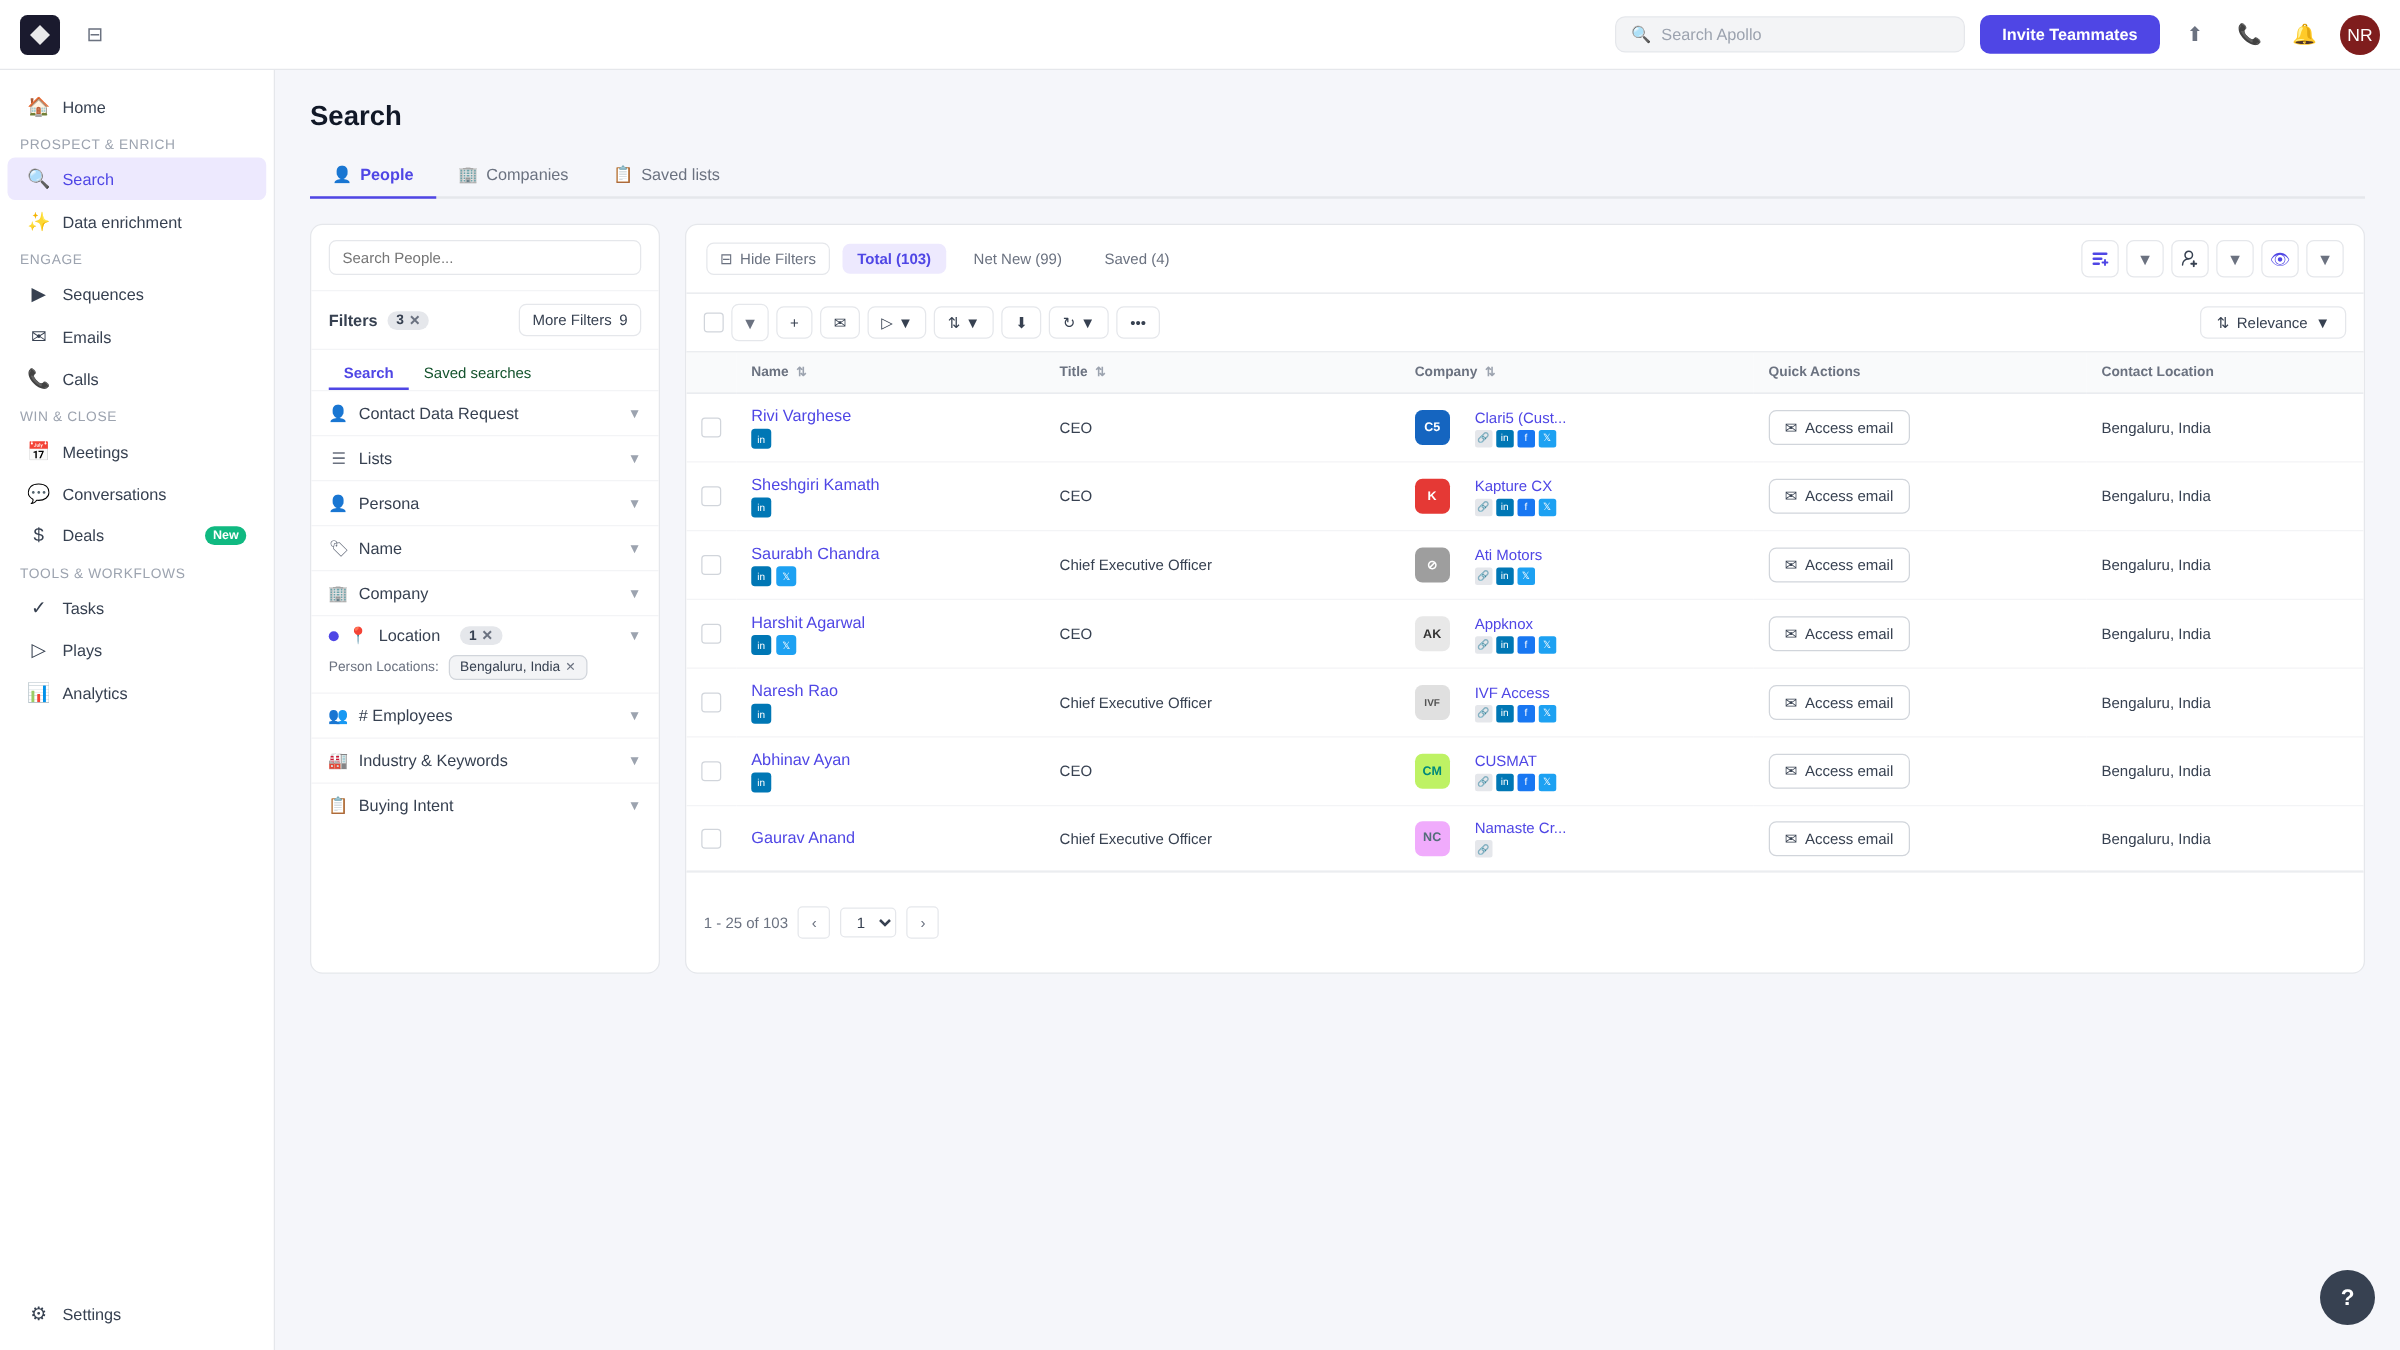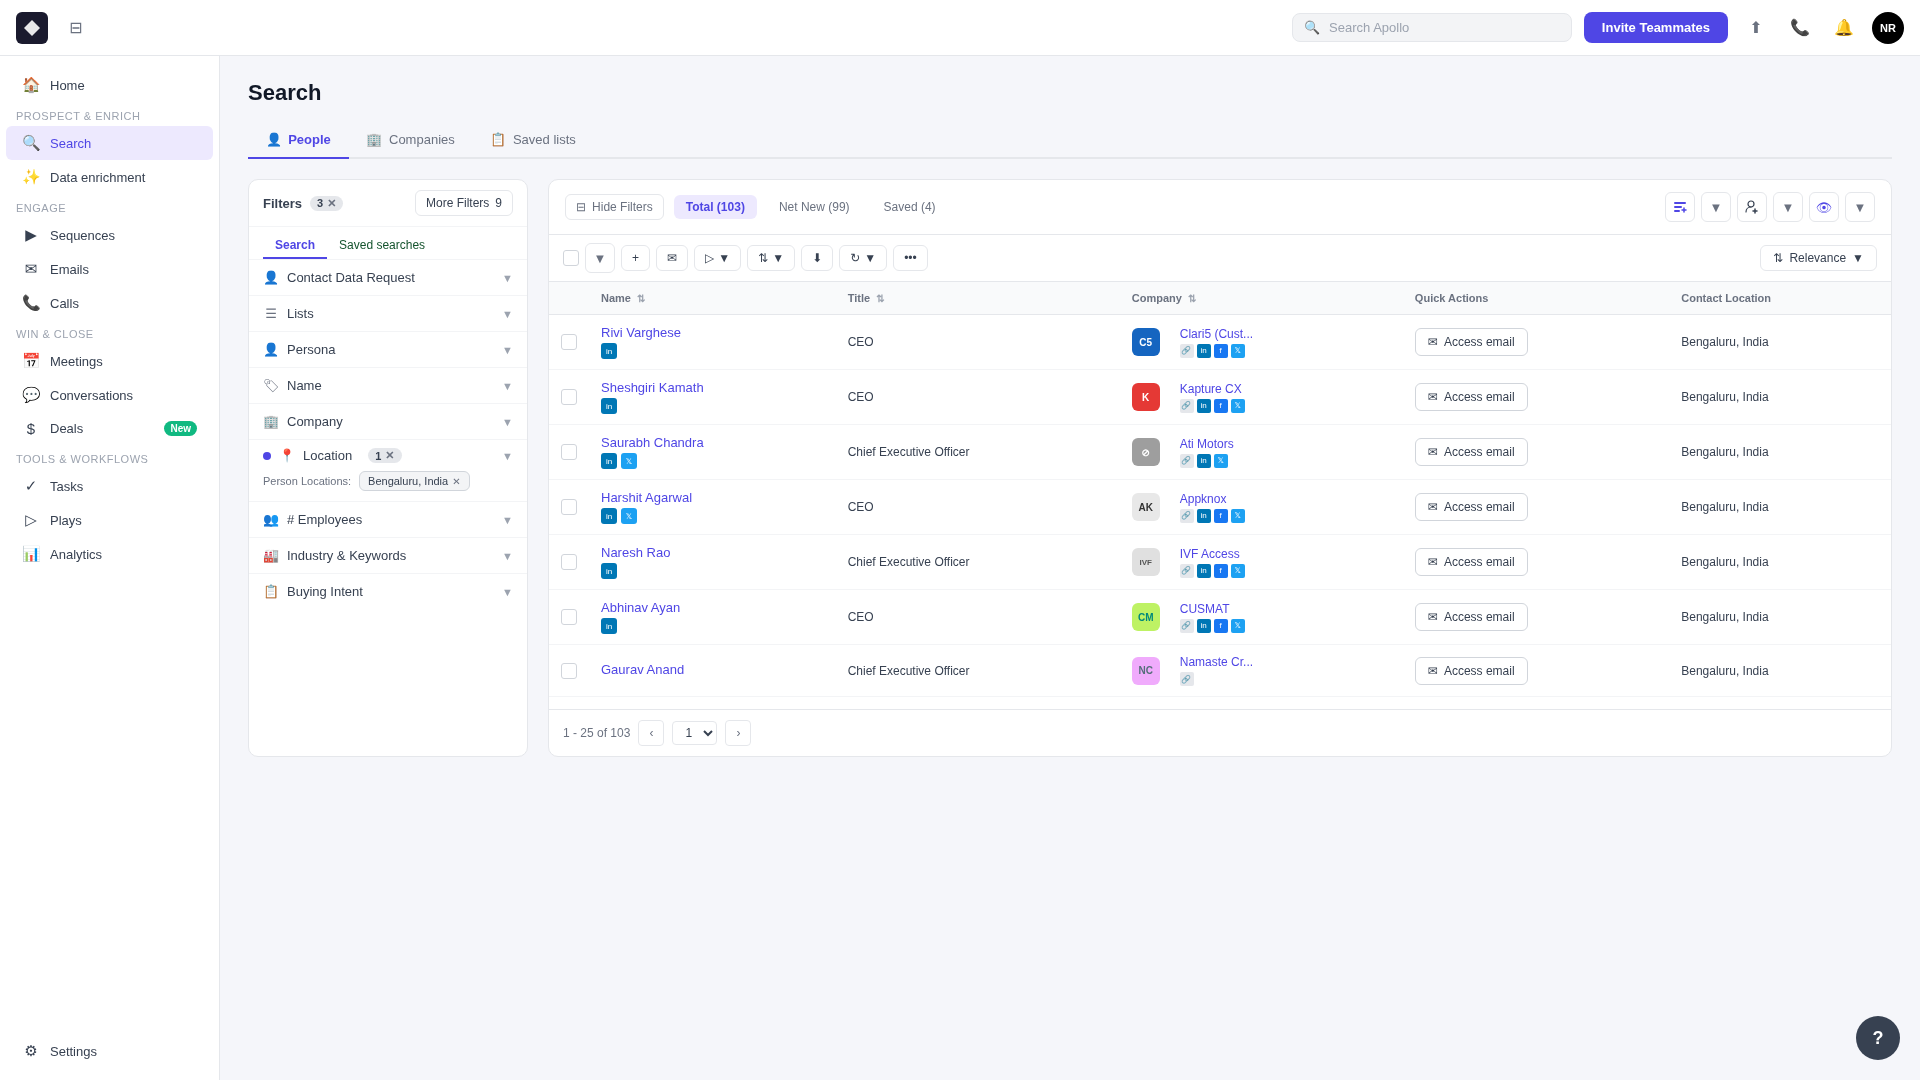--- a/index.html
+++ b/index.html
@@ -11,21 +11,21 @@
       display: flex; align-items: center; padding: 0 16px; gap: 12px;
       position: fixed; top: 0; left: 0; right: 0; z-index: 100;
     }
     .topnav-logo { width: 32px; height: 32px; background: #1a1a2e; border-radius: 6px; display: flex; align-items: center; justify-content: center; color: #fff; font-weight: bold; font-size: 14px; flex-shrink: 0; }
     .topnav-spacer { flex: 1; }
     .search-bar { display: flex; align-items: center; background: #f3f4f6; border: 1px solid #e5e7eb; border-radius: 8px; padding: 6px 12px; gap: 8px; width: 280px; cursor: text; }
     .search-bar-icon { color: #9ca3af; font-size: 13px; }
     .search-bar-text { color: #9ca3af; font-size: 13px; }
     .invite-btn { background: #4f46e5; color: #fff; border: none; border-radius: 8px; padding: 8px 18px; font-size: 13px; font-weight: 600; cursor: pointer; }
     .topnav-icon { width: 32px; height: 32px; display: flex; align-items: center; justify-content: center; color: #6b7280; cursor: pointer; font-size: 16px; }
-    .avatar { width: 32px; height: 32px; background: #000000; border-radius: 50%; display: flex; align-items: center; justify-content: center; color: #fff; font-size: 11px; font-weight: 700; }
+    .avatar { width: 32px; height: 32px; background: #7f1d1d; border-radius: 50%; display: flex; align-items: center; justify-content: center; color: #fff; font-size: 14px; font-weight: 400; }
 
     
     .layout { display: flex; margin-top: 56px; height: calc(1080px - 56px); }
 
     
     .sidebar { width: 220px; background: #fff; border-right: 1px solid #e5e7eb; display: flex; flex-direction: column; padding: 12px 0; flex-shrink: 0; overflow-y: auto; }
     .sidebar-section-label { font-size: 11px; color: #9ca3af; font-weight: 400; padding: 8px 16px 4px; text-transform: uppercase; letter-spacing: 0.5px; }
     .sidebar-item { display: flex; align-items: center; gap: 10px; padding: 8px 16px; cursor: pointer; border-radius: 6px; margin: 0 6px; font-size: 13px; color: #374151; }
     .sidebar-item.active { background: #ede9fe; color: #4f46e5; }
     .sidebar-item-icon { font-size: 15px; width: 18px; text-align: center; }
@@ -102,21 +102,21 @@
     .company-name { color: #4f46e5; font-weight: 500; font-size: 12px; cursor: pointer; }
     .company-logo { width: 28px; height: 28px; border-radius: 6px; overflow: hidden; display: flex; align-items: center; justify-content: center; font-size: 10px; font-weight: 700; color: #fff; flex-shrink: 0; }
     .company-cell { display: flex; align-items: center; gap: 20px; }
     .company-links { display: flex; gap: 3px; margin-top: 3px; }
     .company-link-icon { width: 14px; height: 14px; background: #e5e7eb; border-radius: 2px; display: flex; align-items: center; justify-content: center; color: #6b7280; font-size: 8px; cursor: pointer; }
     .access-email-btn { display: flex; align-items: center; gap: 6px; background: #fff; border: 1px solid #d1d5db; border-radius: 6px; padding: 6px 12px; font-size: 12px; color: #374151; cursor: pointer; white-space: nowrap; font-weight: 500; }
     .email-icon { font-size: 12px; }
     .location-text { font-size: 12px; color: #374151; }
 
     
-    .pagination { display: flex; align-items: center; gap: 8px; padding: 10px 14px; border-top: 1px solid #e5e7eb; justify-content: flex-start; margin-top: 12px; }
+    .pagination { display: flex; align-items: center; gap: 8px; padding: 27px 14px; border-top: 1px solid #e5e7eb; justify-content: flex-start; }
     .pagination-text { font-size: 12px; color: #6b7280; }
     .pagination-btn { width: 26px; height: 26px; border: 1px solid #e5e7eb; border-radius: 4px; display: flex; align-items: center; justify-content: center; cursor: pointer; color: #6b7280; font-size: 12px; background: #fff; }
     .page-select { border: 1px solid #e5e7eb; border-radius: 4px; padding: 3px 8px; font-size: 12px; color: #374151; background: #fff; cursor: pointer; }
 
     
     .help-btn { position: fixed; bottom: 20px; right: 20px; width: 44px; height: 44px; background: #374151; border-radius: 50%; display: flex; align-items: center; justify-content: center; color: #fff; font-size: 18px; font-weight: bold; cursor: pointer; z-index: 200; }
 
     .sort-icon { font-size: 10px; color: #9ca3af; margin-left: 3px; }
   </style>
 </head>
@@ -223,20 +223,23 @@
       </div>
       <div class="tab">
         <span class="tab-icon">📋</span>
         <span>Saved lists</span>
       </div>
     </div>
 
     <div class="content-area">
 
       <div class="filters-panel">
+        <div class="filters-top">
+          <input class="search-people-input" type="text" placeholder="Search People..." style="">
+        </div>
 
         <div class="filters-header">
           <span class="filters-title">Filters</span>
           <div class="filter-count-badge">
             <span>3</span>
             <span class="x">✕</span>
           </div>
           <button class="more-filters-btn">
             <span>More Filters</span>
             <span>9</span>

